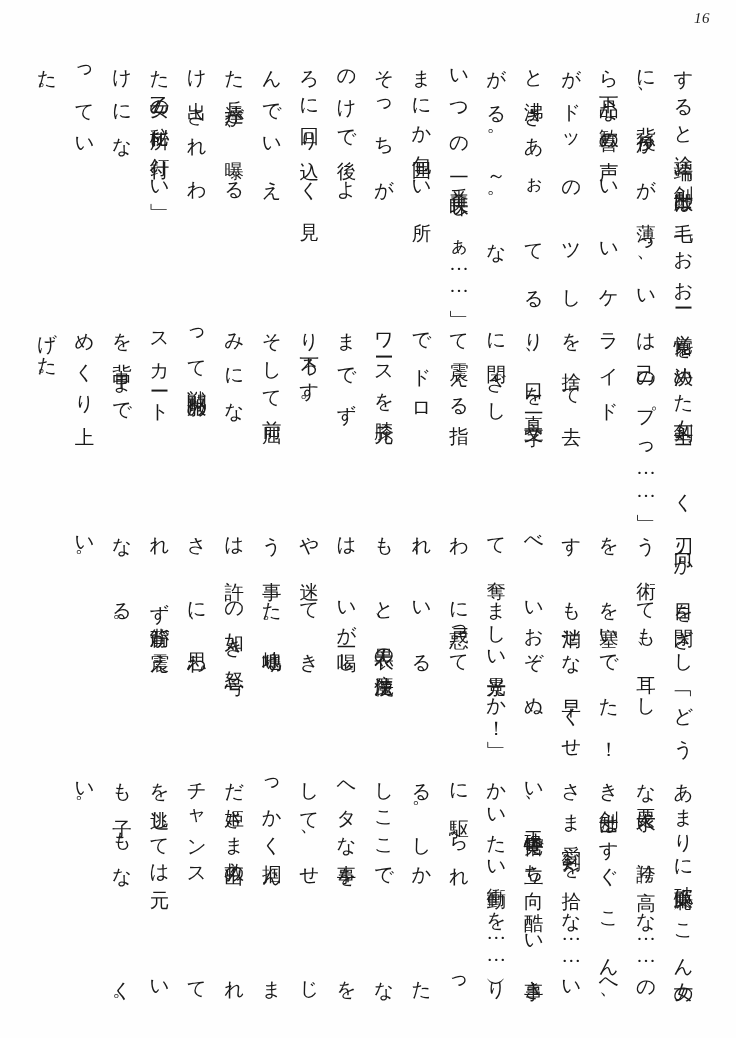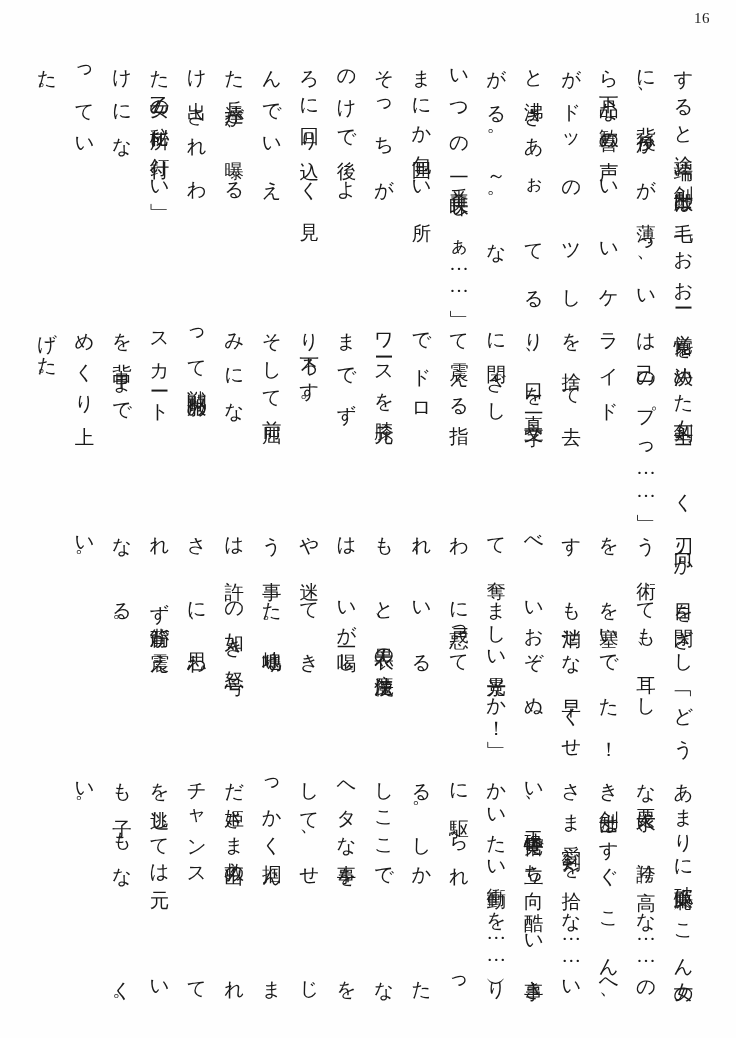--- a/index.html
+++ b/index.html
@@ -21,20 +21,21 @@
     background: #fefefe;
   }
   .page-number {
     position: absolute;
     top: 10px;
     right: 26px;
     font-size: 15px;
     font-family: "Liberation Serif", "DejaVu Serif", serif;
     color: #222;
     letter-spacing: 0.5px;
+    font-style: italic;
   }
   .body-text {
     position: absolute;
     top: 36px;
     left: 34px;
     right: 34px;
     bottom: 26px;
     writing-mode: vertical-rl;
     text-orientation: upright;
     direction: ltr;

